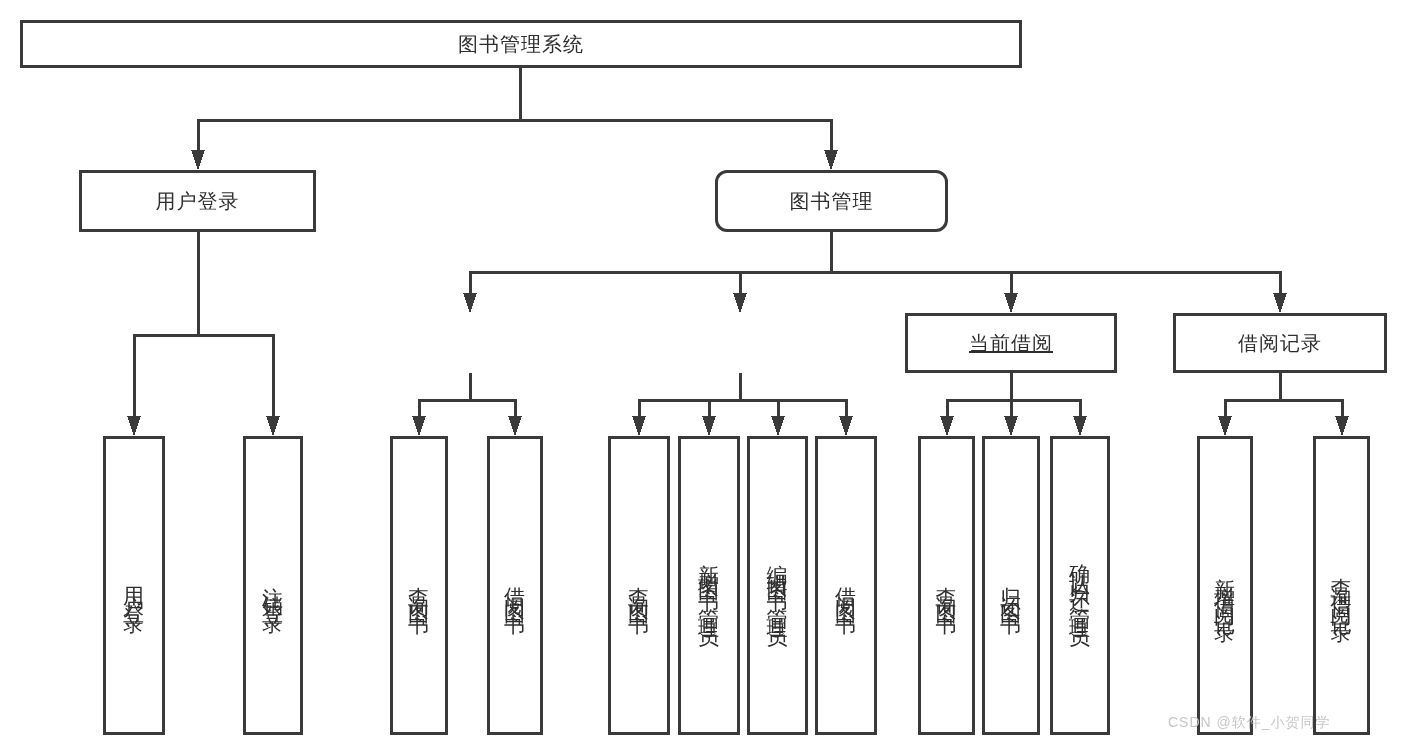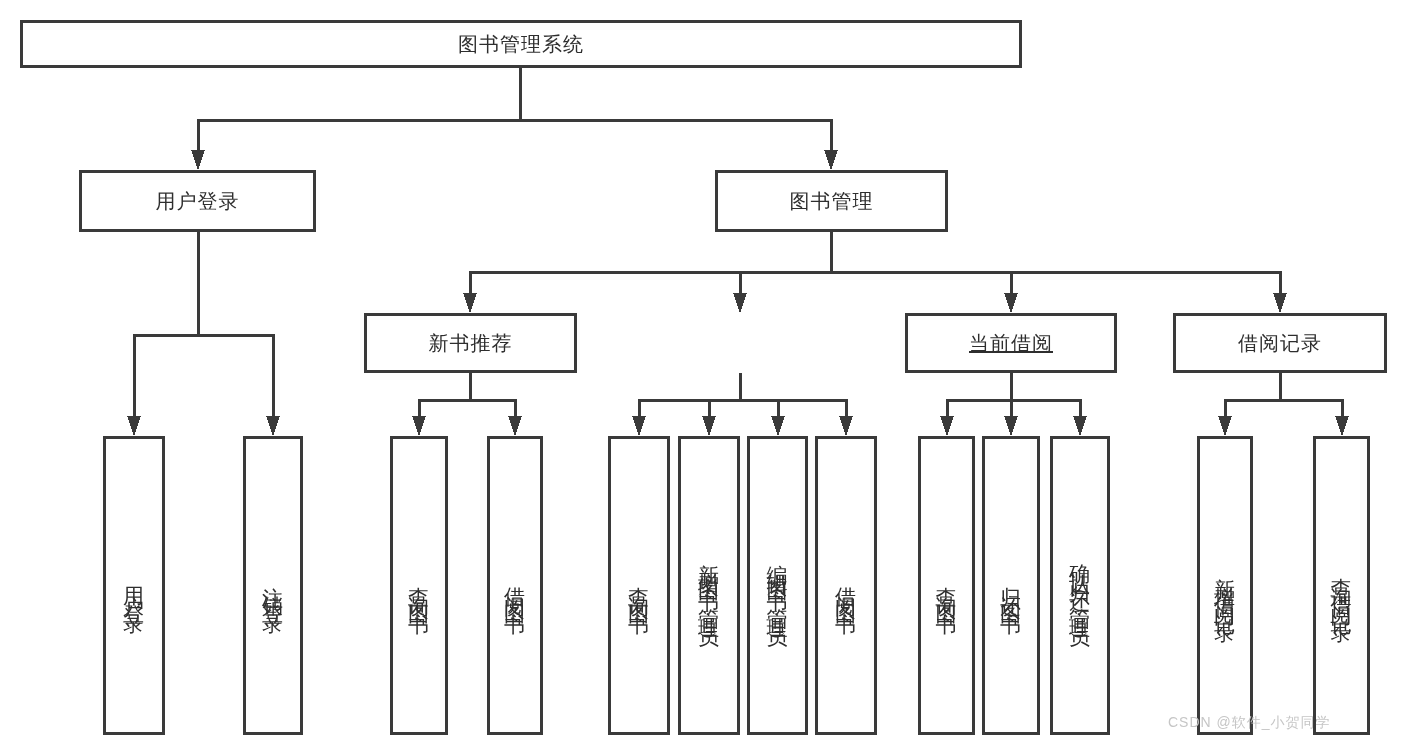--- a/index.html
+++ b/index.html
@@ -112,23 +112,22 @@
     <line x1="1223.5" y1="400" x2="1343.5" y2="400"></line>
     <line x1="1225" y1="400" x2="1225" y2="420"></line>
     <line x1="1342" y1="400" x2="1342" y2="420"></line>
     <polygon points="1218,416 1232,416 1225,436"></polygon>
     <polygon points="1335,416 1349,416 1342,436"></polygon>
   </svg>
 
   <div class="node" style="left:20px;top:20px;width:1002px;height:48px;">图书管理系统</div>
 
   <div class="node" style="left:79px;top:170px;width:237px;height:62px;">用户登录</div>
-  <div class="node" style="left:715px;top:170px;width:233px;height:62px;">图书管理</div>
+  <div class="node" style="left:715px;top:170px;width:233px;height:62px;border-radius:12px;">图书管理</div>
 
-  <div class="node" style="left:364px;top:313px;width:213px;height:60px;">新书推荐</div>
   <div class="node" style="left:905px;top:313px;width:212px;height:60px;text-decoration:underline;">当前借阅</div>
   <div class="node" style="left:1173px;top:313px;width:214px;height:60px;">借阅记录</div>
 
   <div class="node leaf" style="left:103px;top:436px;width:62px;height:299px;">用户登录</div>
   <div class="node leaf" style="left:243px;top:436px;width:60px;height:299px;">注销登录</div>
 
   <div class="node leaf" style="left:390px;top:436px;width:58px;height:299px;">查询图书</div>
   <div class="node leaf" style="left:487px;top:436px;width:56px;height:299px;">借阅图书</div>
 
   <div class="node leaf" style="left:608px;top:436px;width:62px;height:299px;">查询图书</div>

